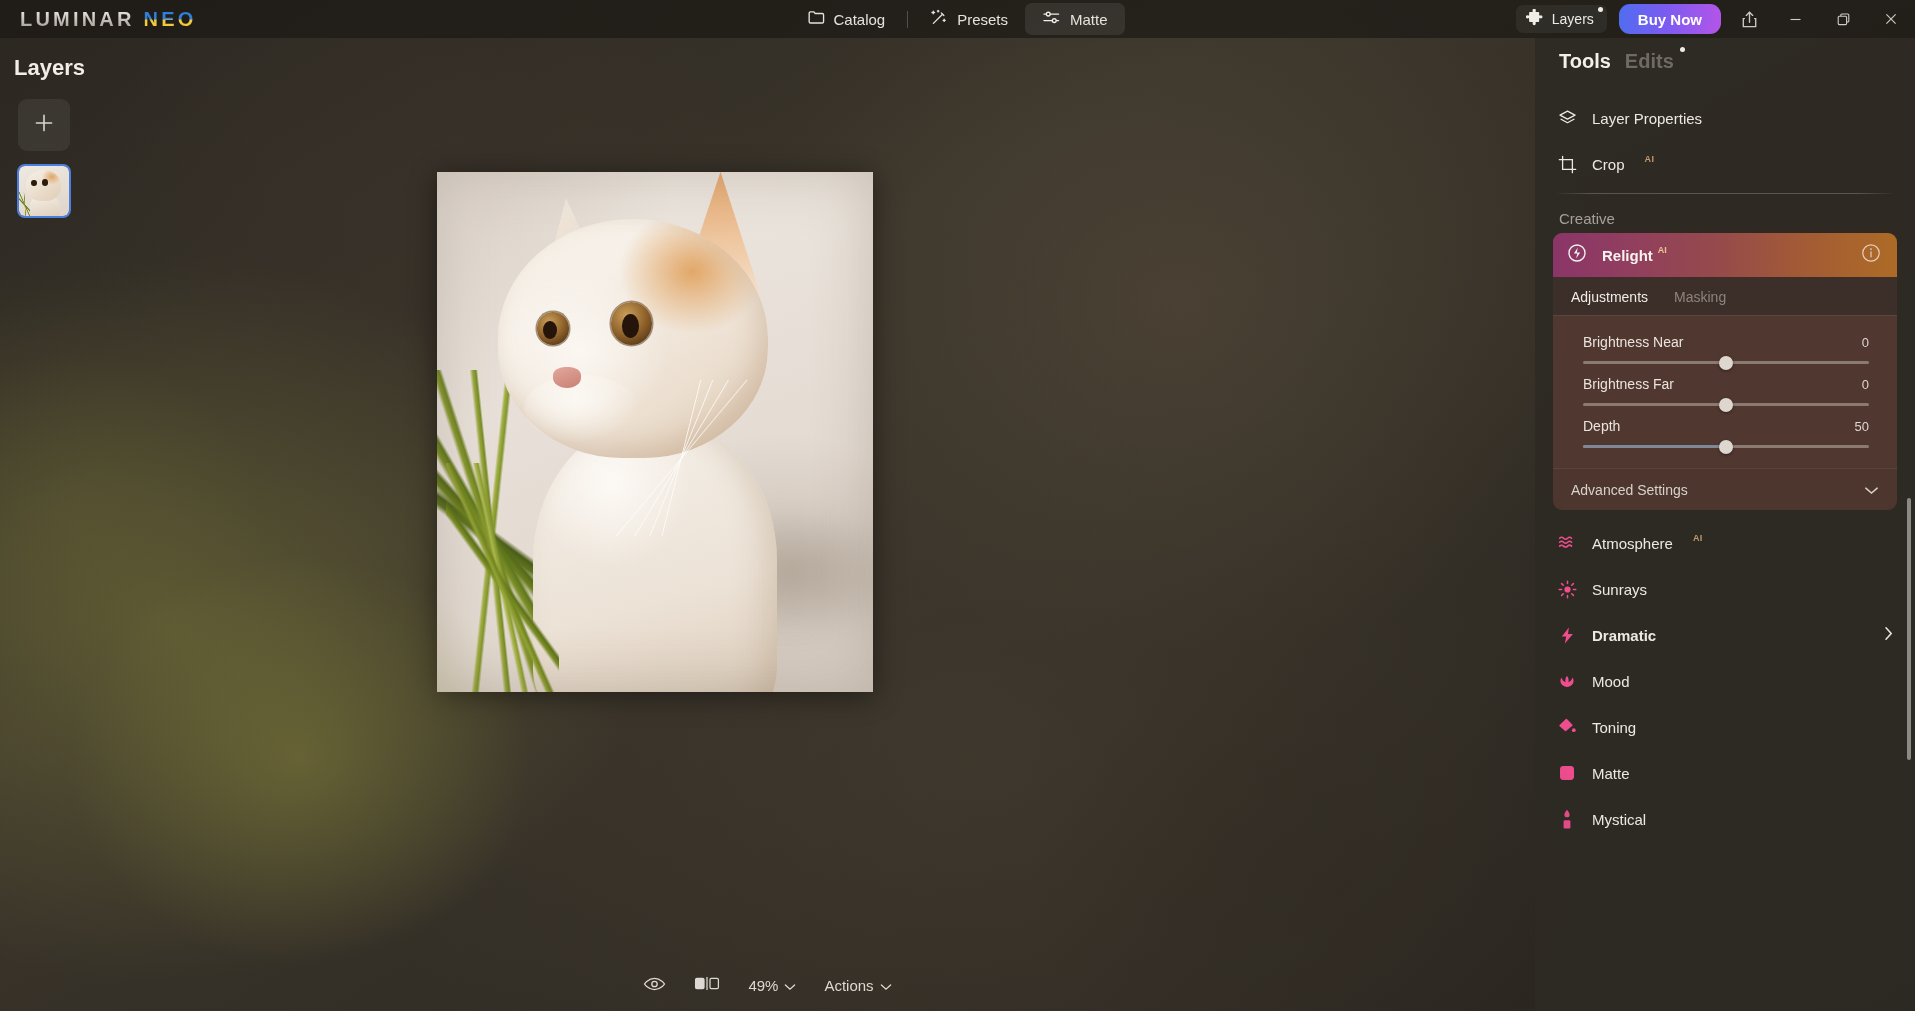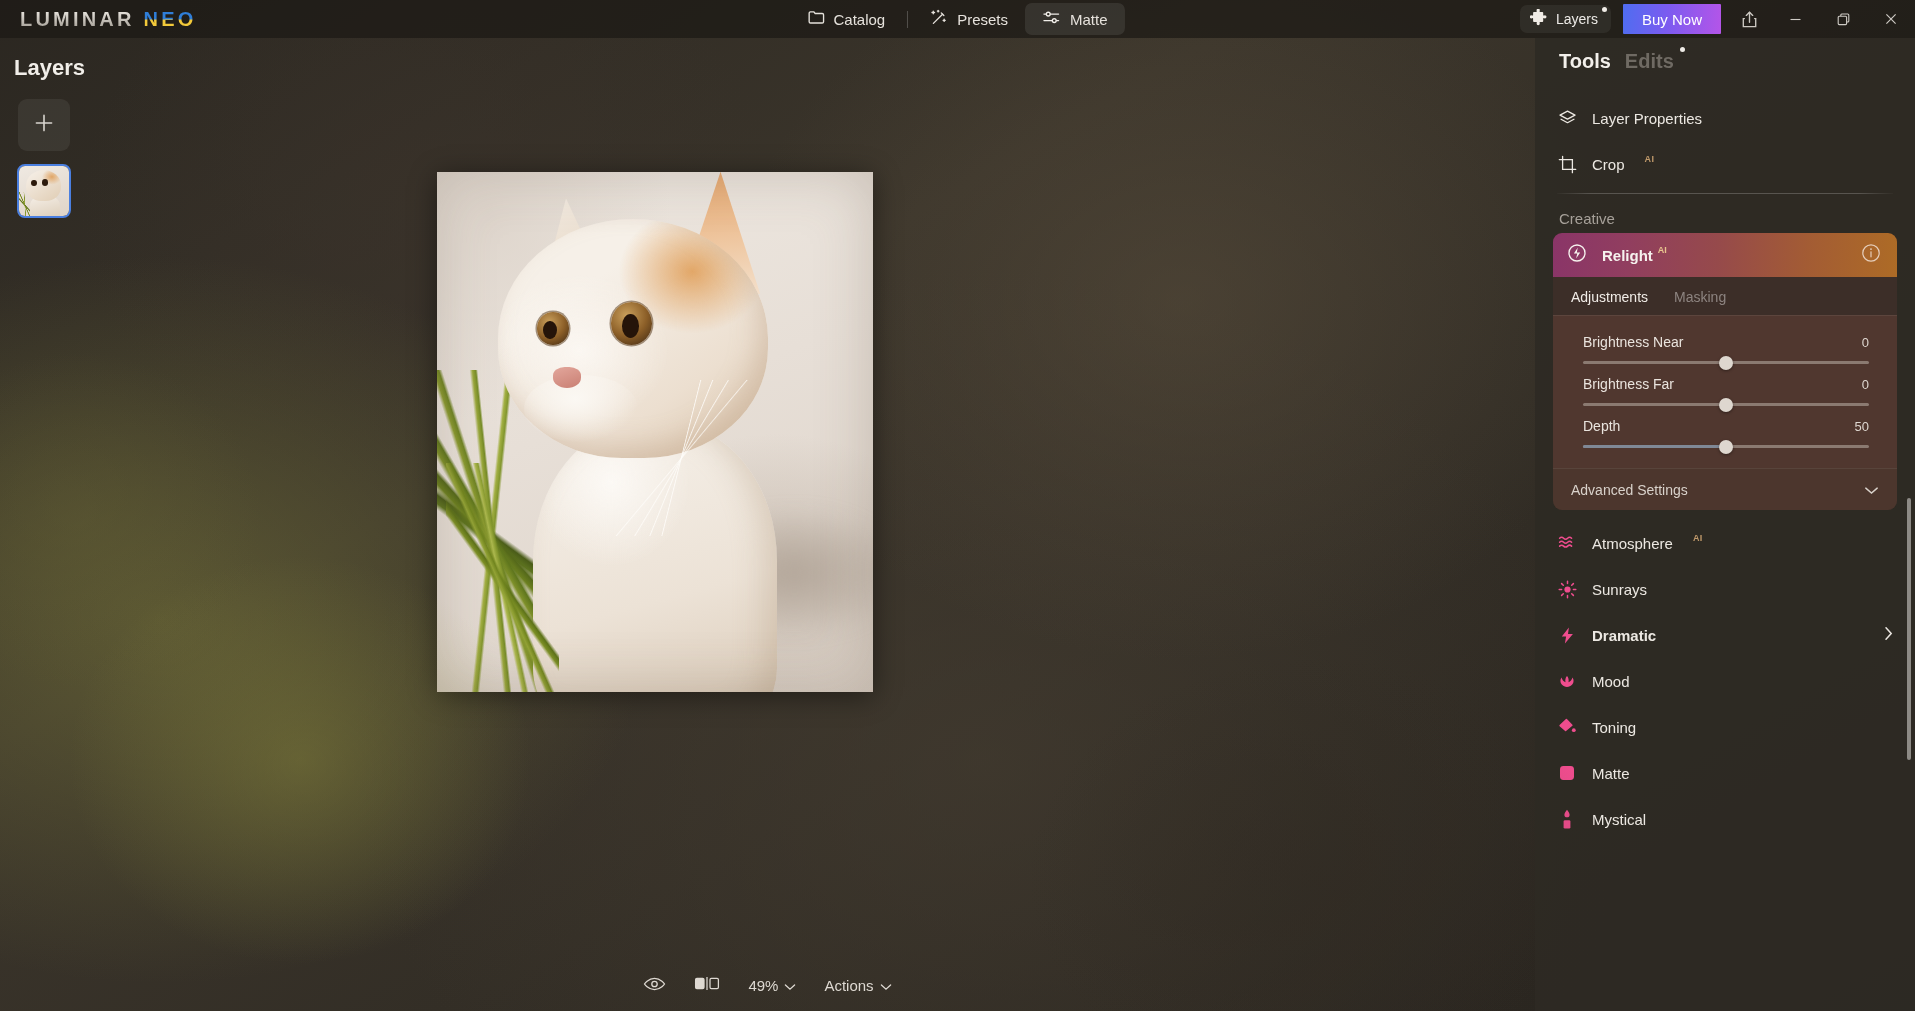--- a/index.html
+++ b/index.html
@@ -93,23 +93,23 @@
     position: relative; cursor: pointer;
   }
   .extras-btn .dot {
     position: absolute; top: 2px; right: 4px;
     width: 5px; height: 5px; border-radius: 50%;
     background: #f0ece6;
   }
   .buynow {
     margin-left: 12px;
     height: 30px; padding: 0 19px;
-    border-radius: 1px;
+    border-radius: 11px;
     background: linear-gradient(95deg,#4f6df0 0%, #7b5bf0 45%, #b455e8 100%);
-    color: #fff; font-size: 15px; font-weight: 400;
+    color: #fff; font-size: 15px; font-weight: 700;
     display: flex; align-items: center; cursor: pointer;
     border: none;
   }
   .icon-btn {
     width: 46px; height: 38px;
     display: flex; align-items: center; justify-content: center;
     color: #cdc9c3; cursor: pointer;
   }
   .icon-btn.share { width: 44px; margin-left: 6px; }
   .win-btn { width: 48px; height: 38px; display:flex; align-items:center; justify-content:center; color:#cfcbc5; cursor:pointer;}

